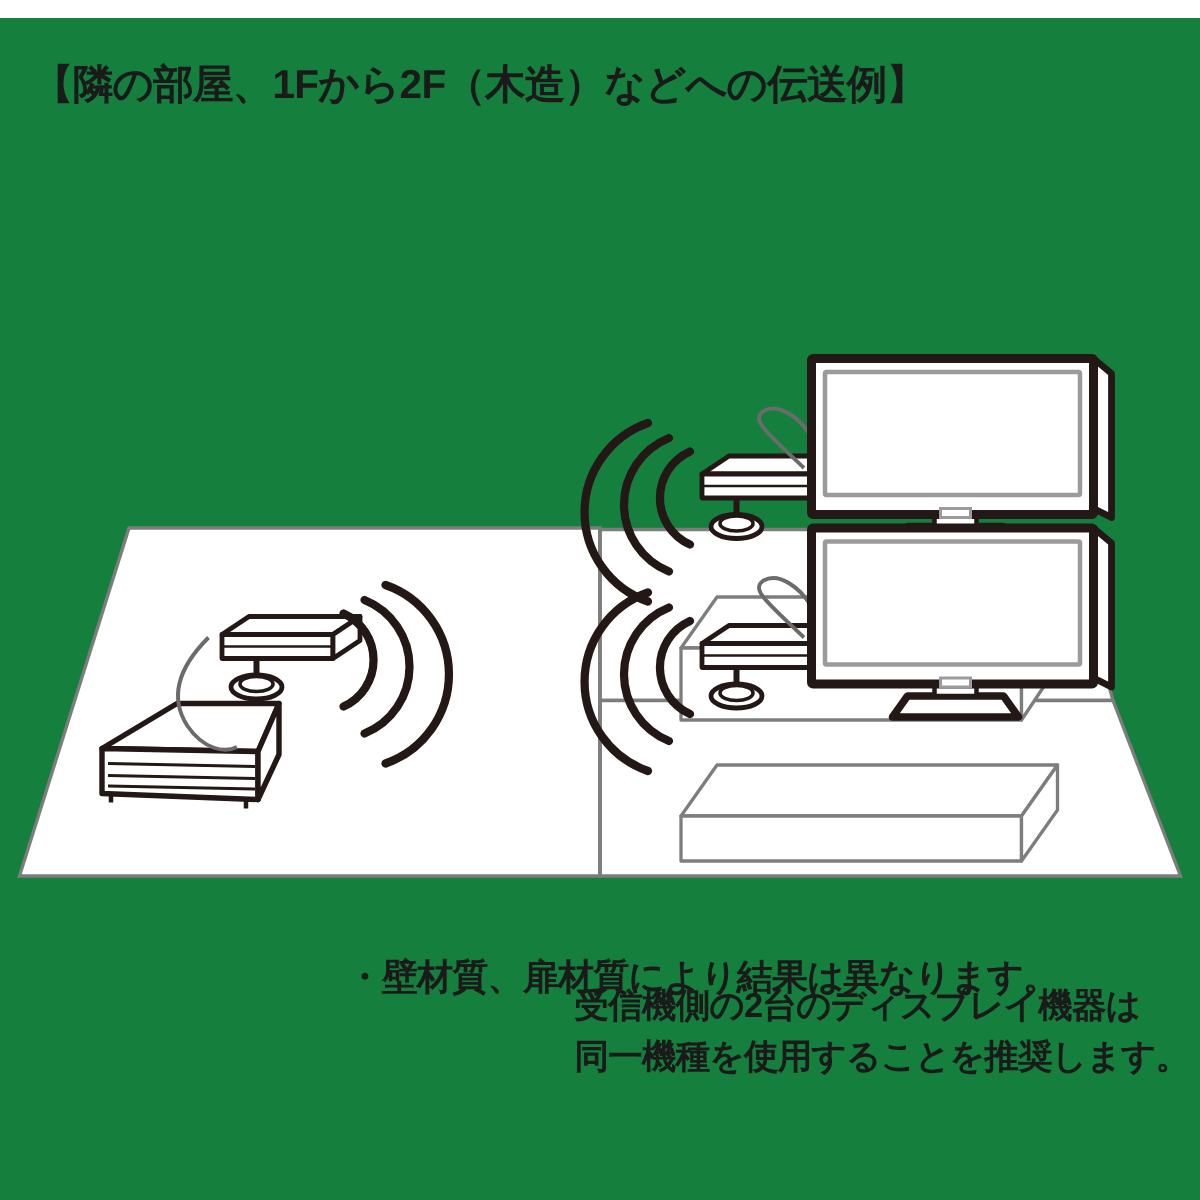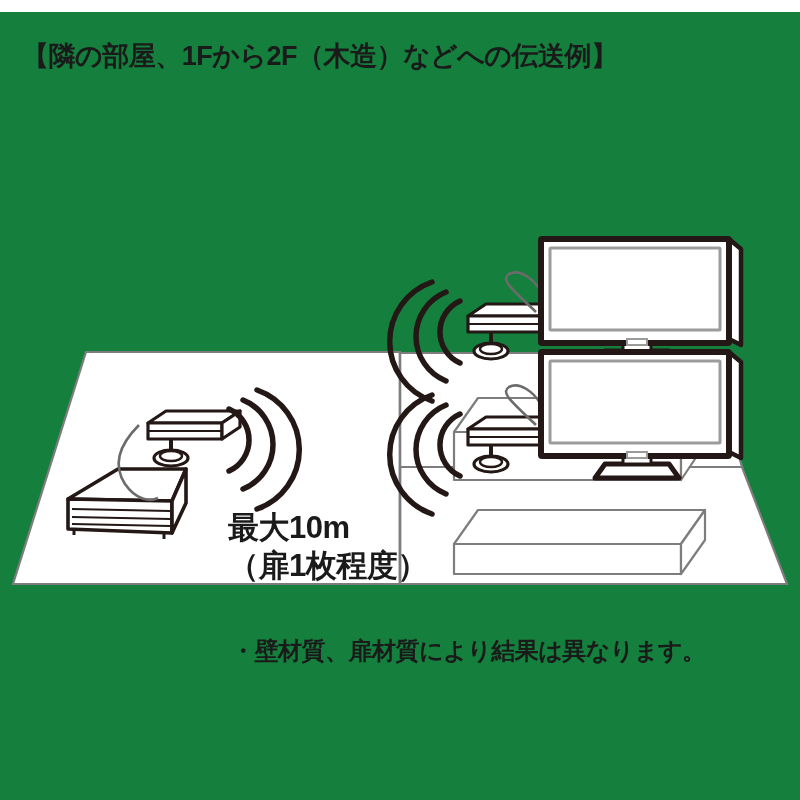--- a/index.html
+++ b/index.html
@@ -234,19 +234,19 @@
 
       <g transform="translate(533,336)">
         <use href="#tvDev"></use>
       </g>
 
     </svg>
   </div>
 
 
 
-  <div class="label label-distance">最大10m
-（扉1枚程度）</div>
 
   <div class="note-wall">・壁材質、扉材質により結果は異なります。</div>
 
+  <div class="note-recv">受信機側の2台のディスプレイ機器は
+同一機種を使用することを推奨します。</div>
 
 </div>
 
 </body></html>

